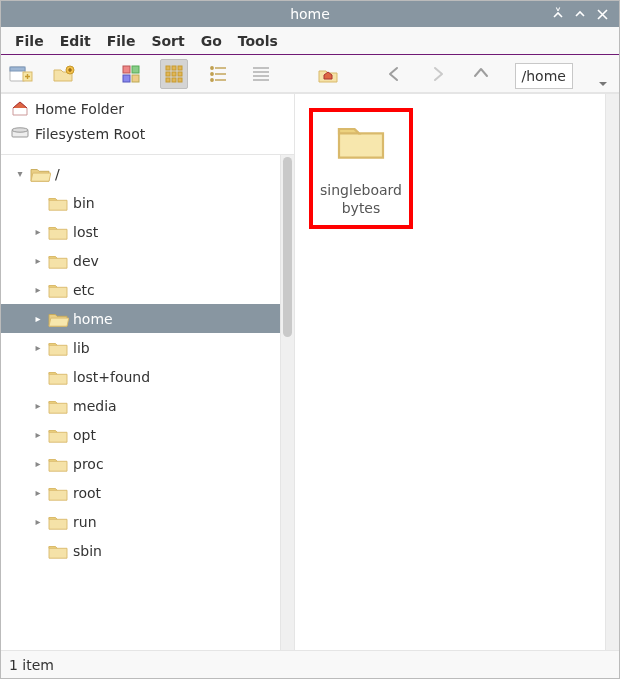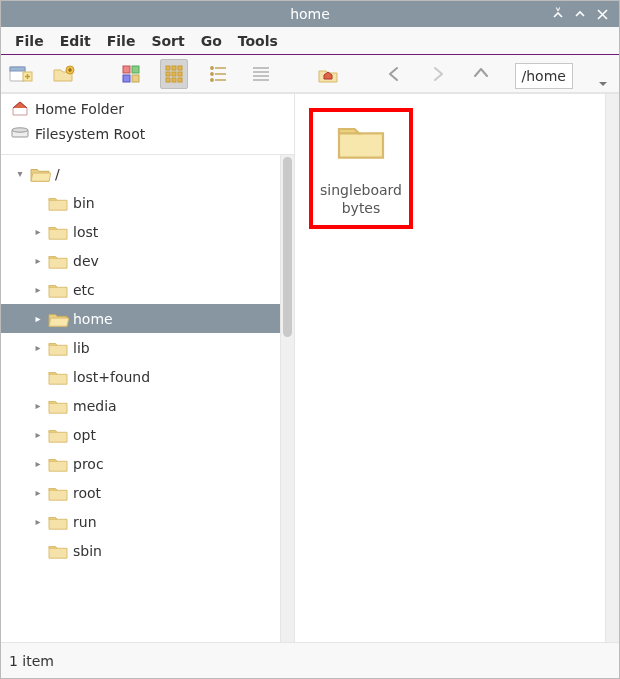--- a/index.html
+++ b/index.html
@@ -39,21 +39,21 @@
   .tree-scroll { width:14px; background:#f0f0f0; border-left:1px solid #e5e5e5; position:relative; }
   .tree-thumb { position:absolute; left:2px; right:2px; top:2px; height:180px; background:#c9c9c9; border-radius:5px; }
   
   .content { flex:1; position:relative; background:#fff; }
   .content-scroll { position:absolute; right:0; top:0; bottom:0; width:14px; background:#f0f0f0; border-left:1px solid #e5e5e5; }
   .item-grid { padding:14px; }
   .file-item { width:104px; display:flex; flex-direction:column; align-items:center; gap:17px; border:4px solid red; padding:6px 4px 8px 4px; cursor:default; }
   .file-item .big-folder svg { width:54px; height:44px; }
   .file-item .label { text-align:center; color:#555; line-height:1.25; }
   
-  .statusbar { height:36px; border-top:1px solid #e5e5e5; background:#f8f8f8; display:flex; align-items:center; padding:0 8px; color:#333; font-size:13px; }
+  .statusbar { height:28px; border-top:1px solid #e5e5e5; background:#f8f8f8; display:flex; align-items:center; padding:0 8px; color:#333; font-size:13px; }
   .statusbar .right { margin-left:auto; }
 </style>
 </head>
 <body>
 
 <div class="titlebar">
   <div class="title">home</div>
   <div class="win-controls">
     <div class="win-btn">
       <svg width="12" height="12" viewBox="0 0 12 12">

